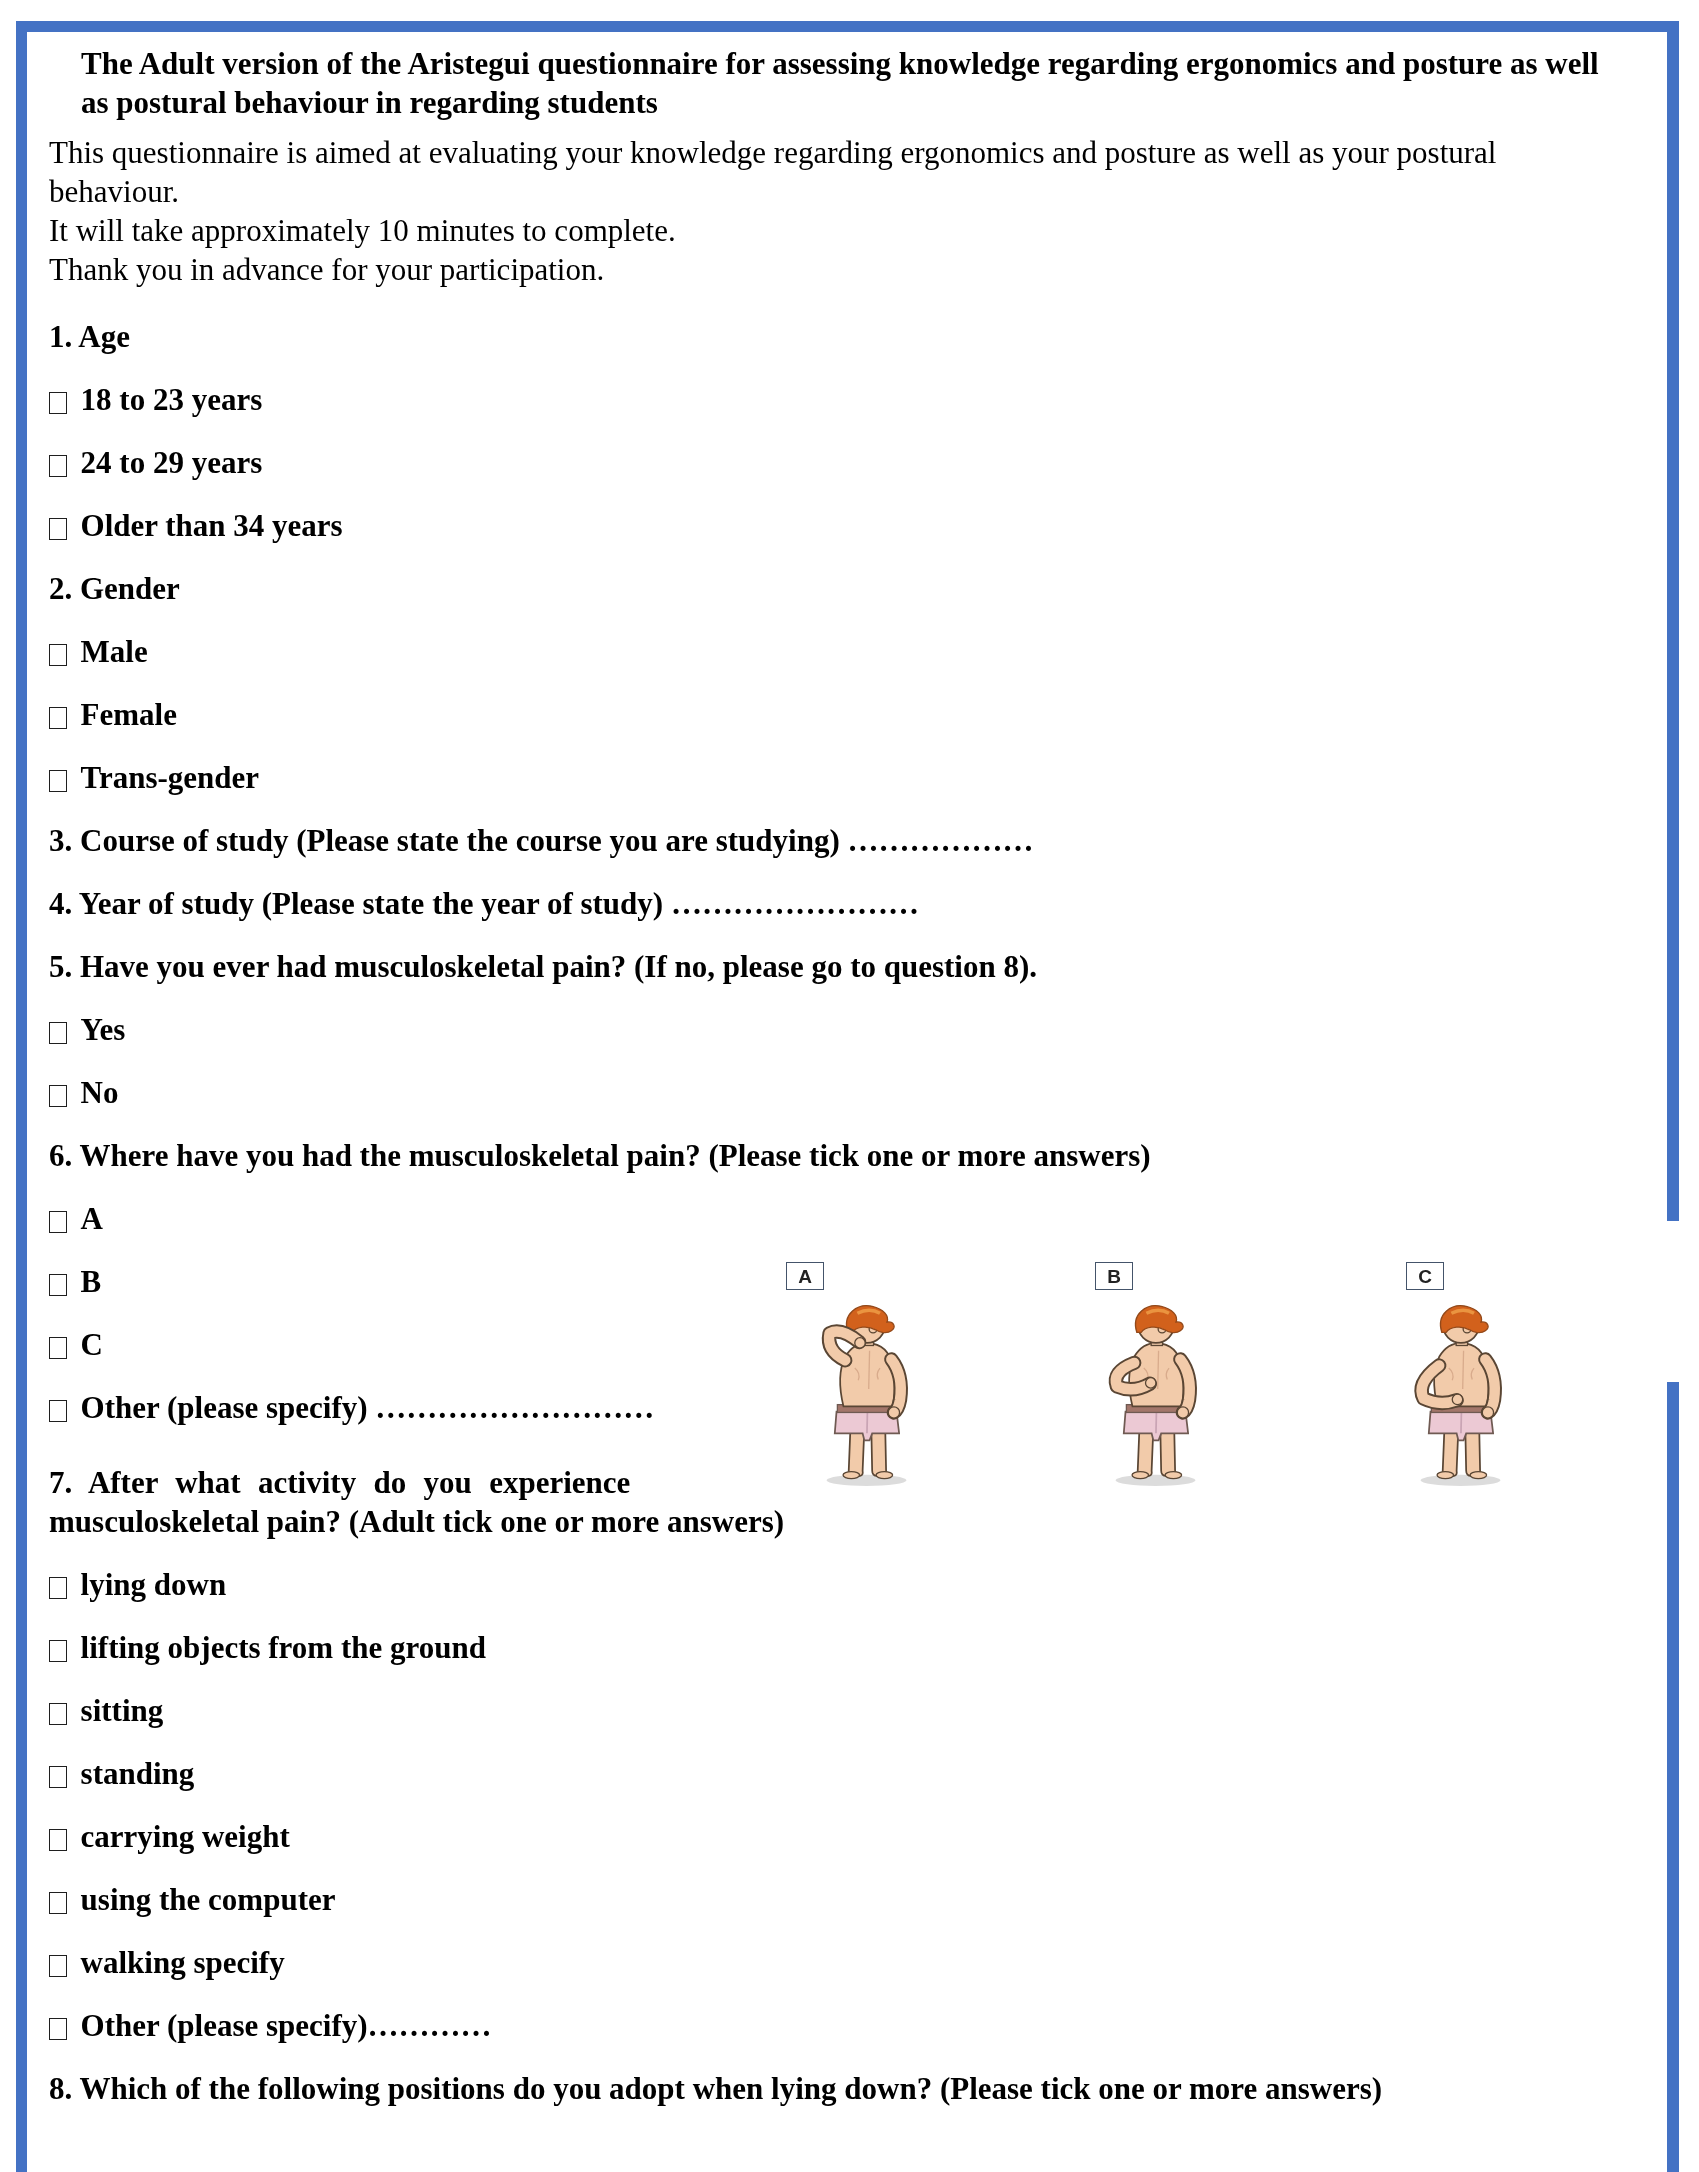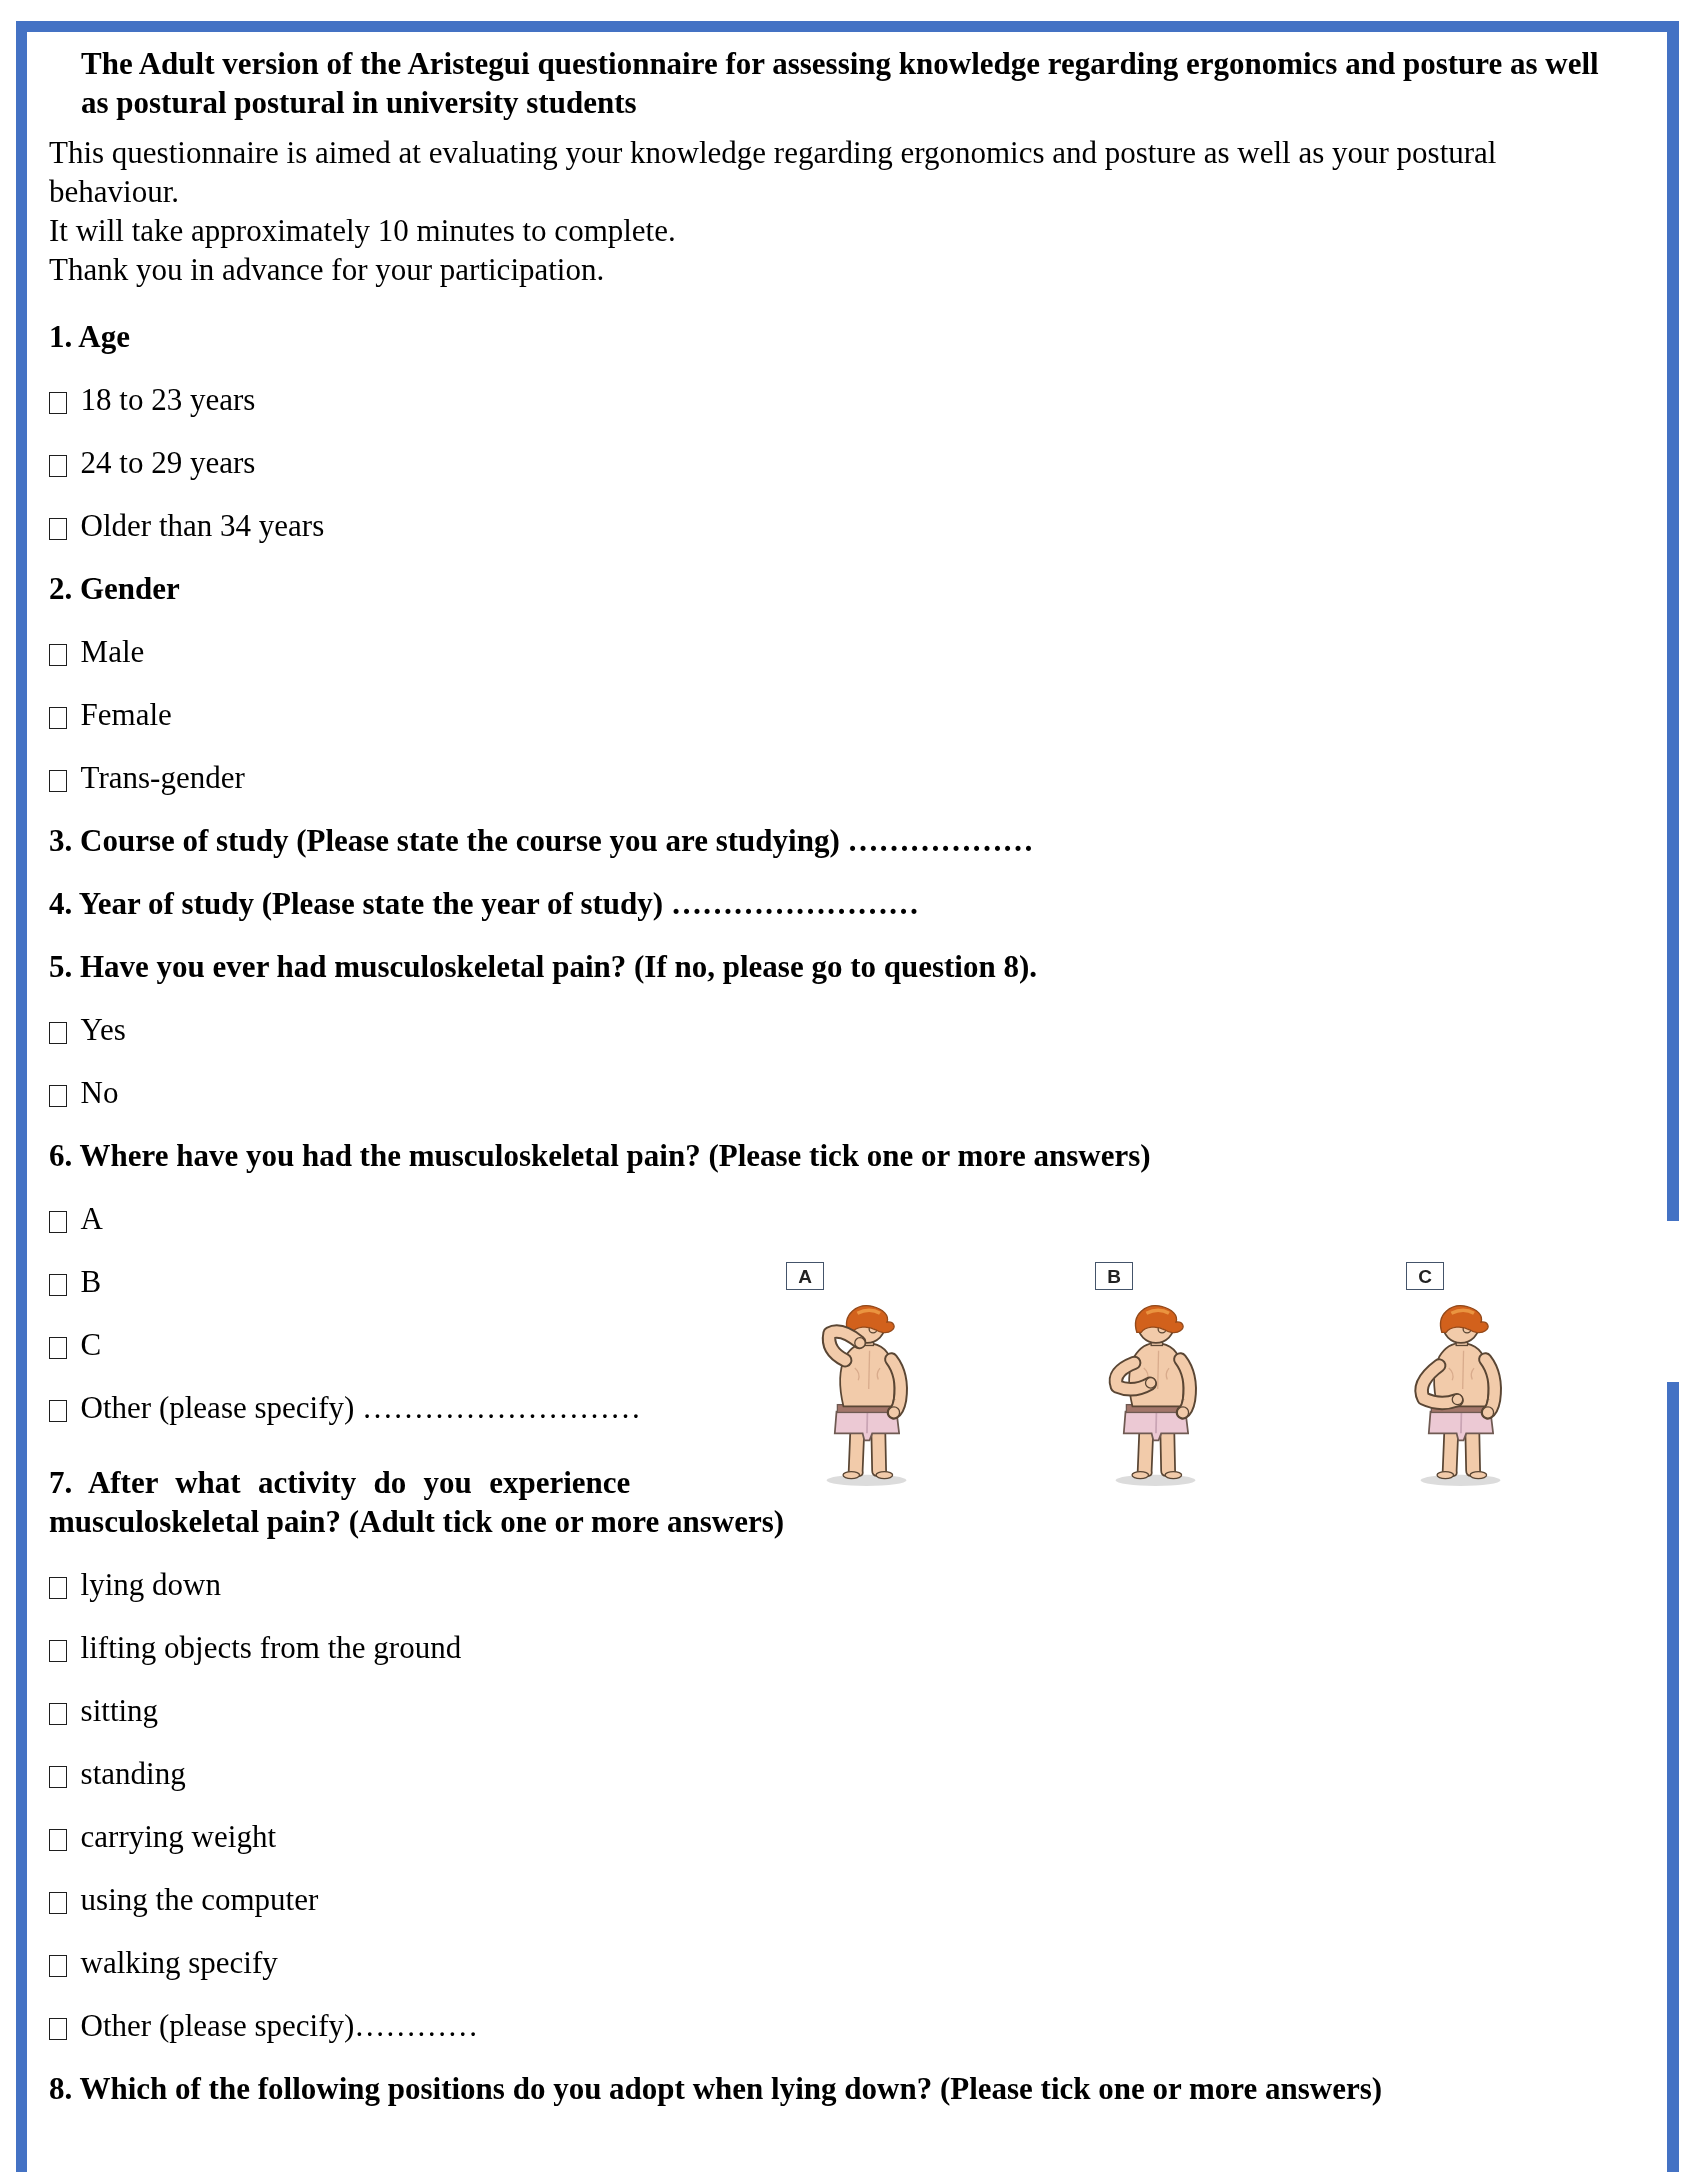--- a/index.html
+++ b/index.html
@@ -30,21 +30,21 @@
     left: 49px;
     top: 31px;
     width: 1568px;
   }
   .title {
     font-weight: bold;
     margin-top: 13px;
     margin-left: 32px;
   }
   .intro { margin-top: 11px; }
-  .para  { margin: 0 0 24px 0; }
+  .para  { margin: 0 0 24px 0; font-weight: bold; }
   .qhead { font-weight: bold; }
   .q1head { margin-top: 28px; }
   .q7line1 { word-spacing: 9.6px; margin-top: 36px; }
 
   .opt { white-space: nowrap; }
   .cb {
     display: inline-block;
     width: 15.6px;
     height: 20px;
     border: 1.3px solid #1f1f1f;
@@ -95,21 +95,21 @@
 
   <div class="bar bar-top"></div>
   <div class="bar bar-left"></div>
   <div class="bar bar-right1"></div>
   <div class="bar bar-right2"></div>
 
   <div class="content">
 
     <div class="title">
       <div>The Adult version of the Aristegui questionnaire for assessing knowledge regarding ergonomics and posture as well</div>
-      <div>as postural postural in university students</div>
+      <div>as postural behaviour in regarding students</div>
     </div>
 
     <div class="intro">
       <div>This questionnaire is aimed at evaluating your knowledge regarding ergonomics and posture as well as your postural behaviour.</div>
       <div>It will take approximately 10 minutes to complete.</div>
       <div>Thank you in advance for your participation.</div>
     </div>
 
     <div class="para qhead q1head">1. Age</div>
     <div class="para opt">

